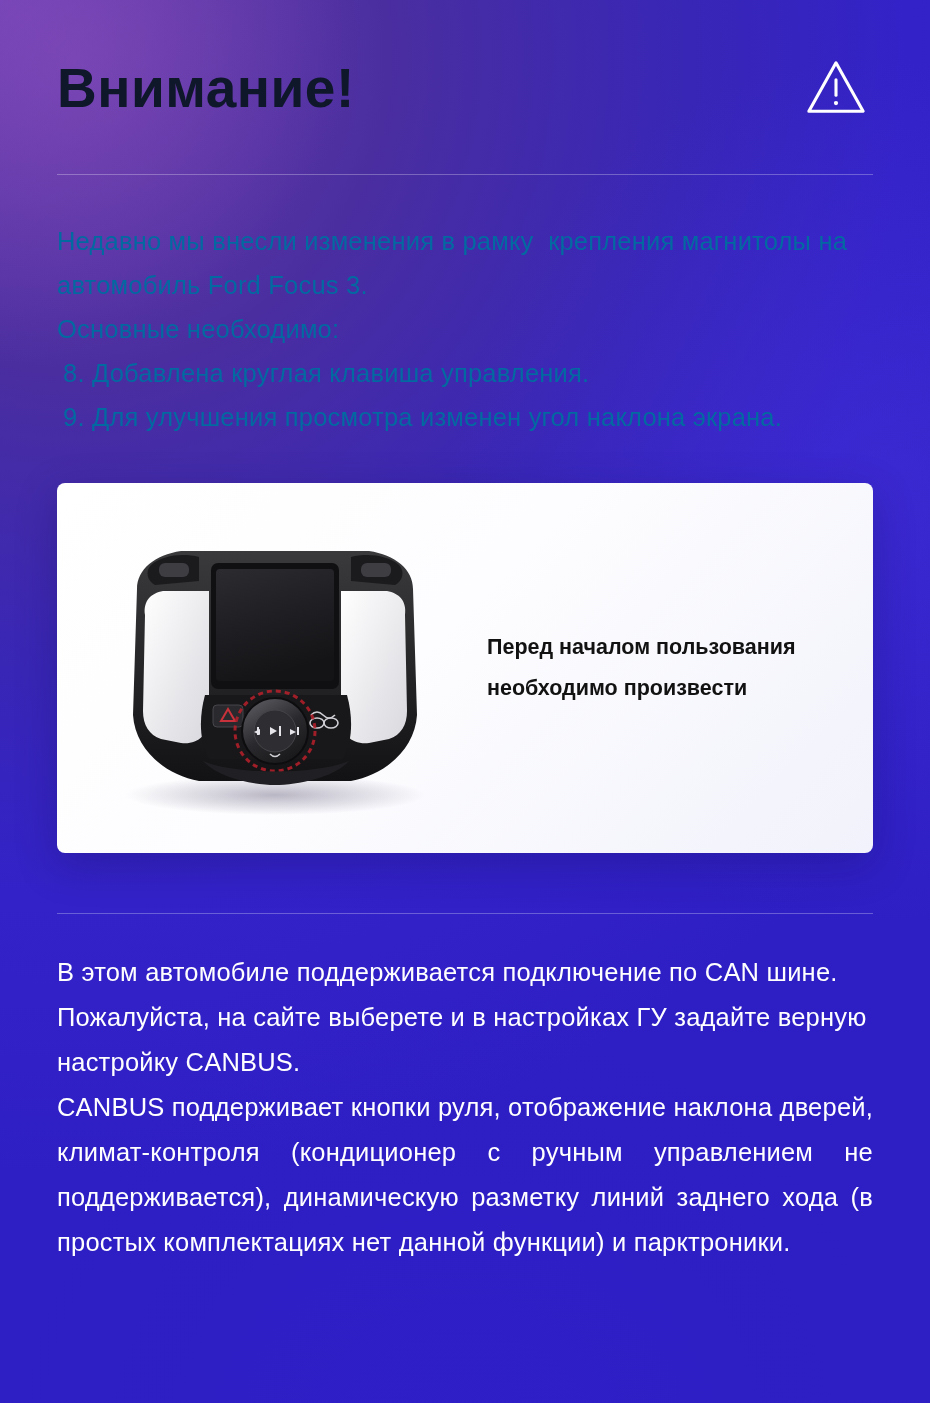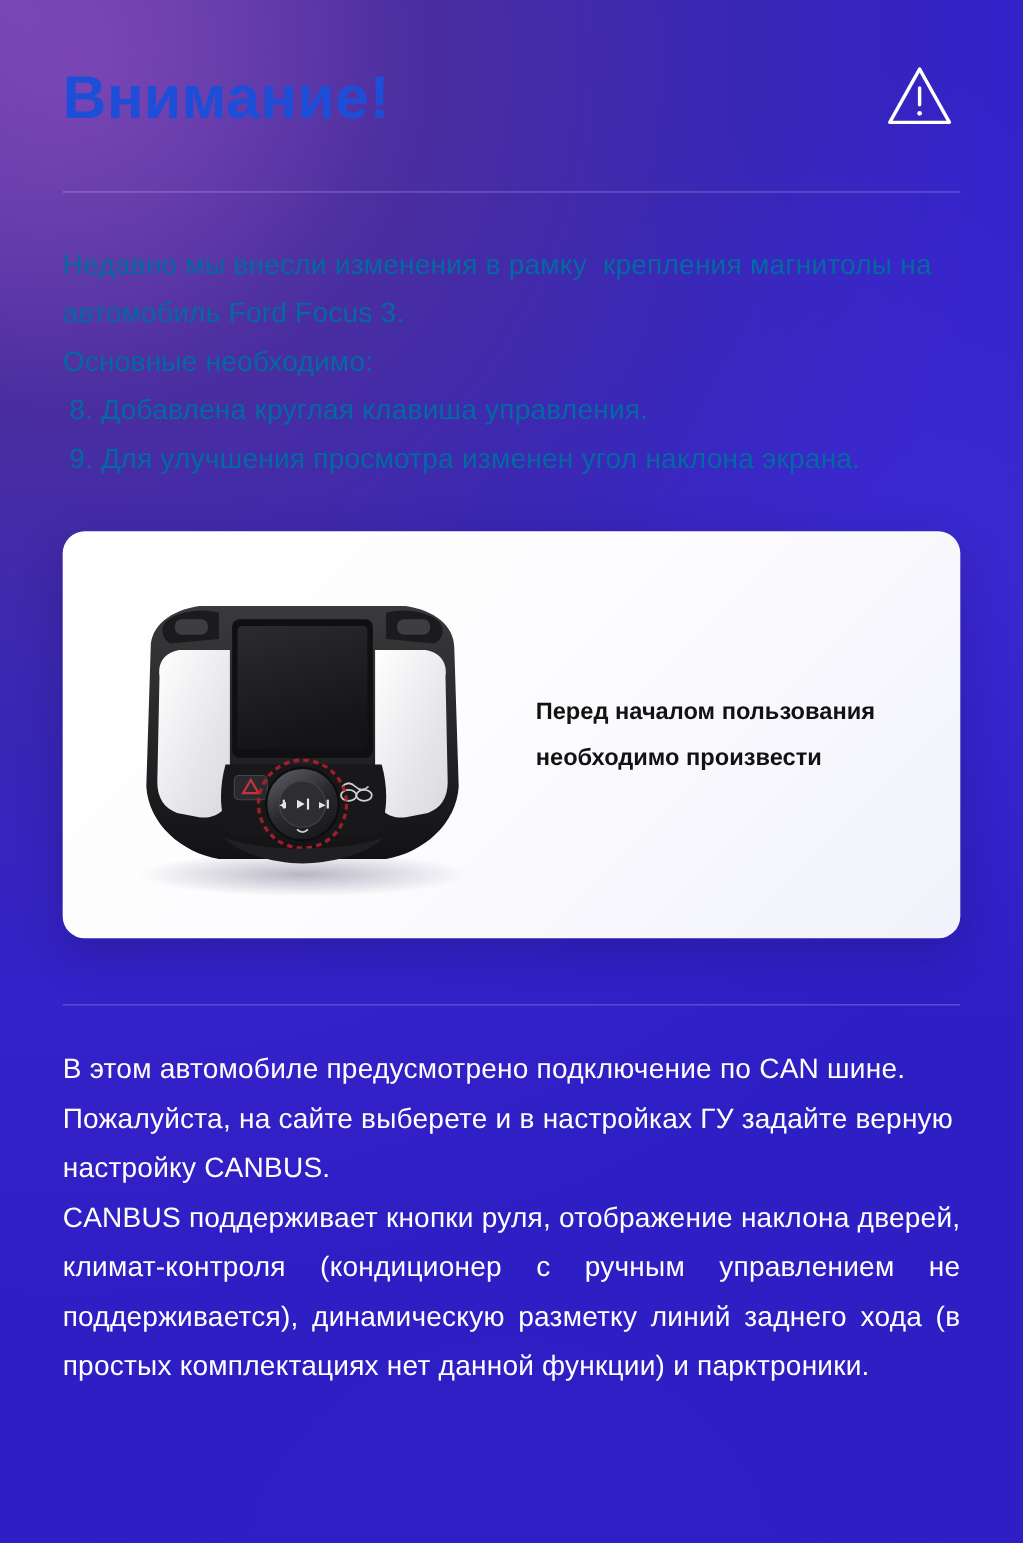--- a/index.html
+++ b/index.html
@@ -36,21 +36,21 @@
     align-items: center;
     justify-content: space-between;
     padding-top: 58px;
     height: 118px;
   }
   .title {
     font-size: 55px;
     font-weight: bold;
     letter-spacing: 0.5px;
     line-height: 1;
-    color: #1d4ed8;
+    color: #0f172a;
   }
   .warn-icon { width: 62px; height: 62px; margin-right: 6px; }
 
   .rule {
     height: 1px;
     background: rgba(255,255,255,.28);
     margin-top: 56px;
   }
 
   
@@ -62,21 +62,21 @@
     font-weight: 400;
     letter-spacing: .2px;
   }
   .intro p { white-space: pre-wrap; }
   .intro .indent { padding-left: 6px; }
 
   
   .card {
     margin-top: 44px;
     height: 370px;
-    border-radius: 20px;
+    border-radius: 8px;
     background: linear-gradient(135deg, #ffffff 0%, #fdfdff 45%, #f1f2fb 100%);
     display: flex;
     align-items: center;
     overflow: hidden;
     box-shadow: 0 12px 40px rgba(20,10,70,.25);
   }
   .card-photo {
     width: 430px;
     height: 100%;
     position: relative;
@@ -207,17 +207,17 @@
     </div>
     <div class="card-note">
       <div>Перед началом пользования</div>
       <div>необходимо произвести</div>
     </div>
   </div>
 
   <div class="rule rule2"></div>
 
   <div class="bottom">
-    <p>В этом автомобиле предусмотрено подключение по CAN шине. Пожалуйста, на сайте выберете и в настройках ГУ задайте верную настройку CANBUS.</p>
+    <p>В этом автомобиле поддерживается подключение по CAN шине. Пожалуйста, на сайте выберете и в настройках ГУ задайте верную настройку CANBUS.</p>
     <p class="just">CANBUS поддерживает кнопки руля, отображение наклона дверей, климат-контроля (кондиционер с ручным управлением не поддерживается), динамическую разметку линий заднего хода (в простых комплектациях нет данной функции) и парктроники.</p>
   </div>
 
 </div>
 
 </body></html>

